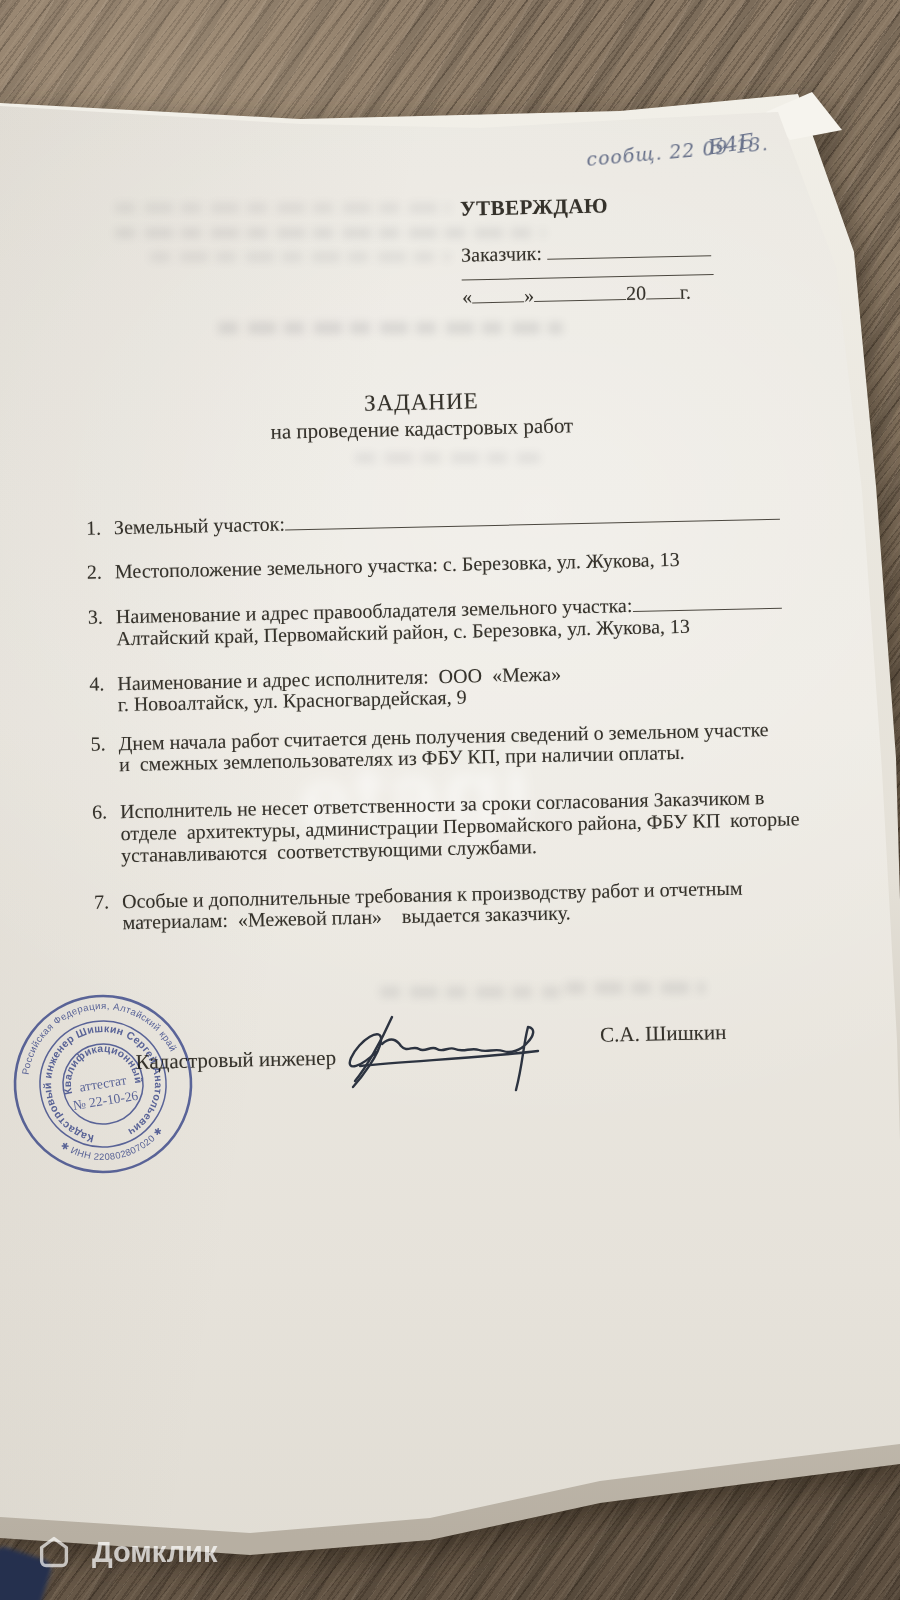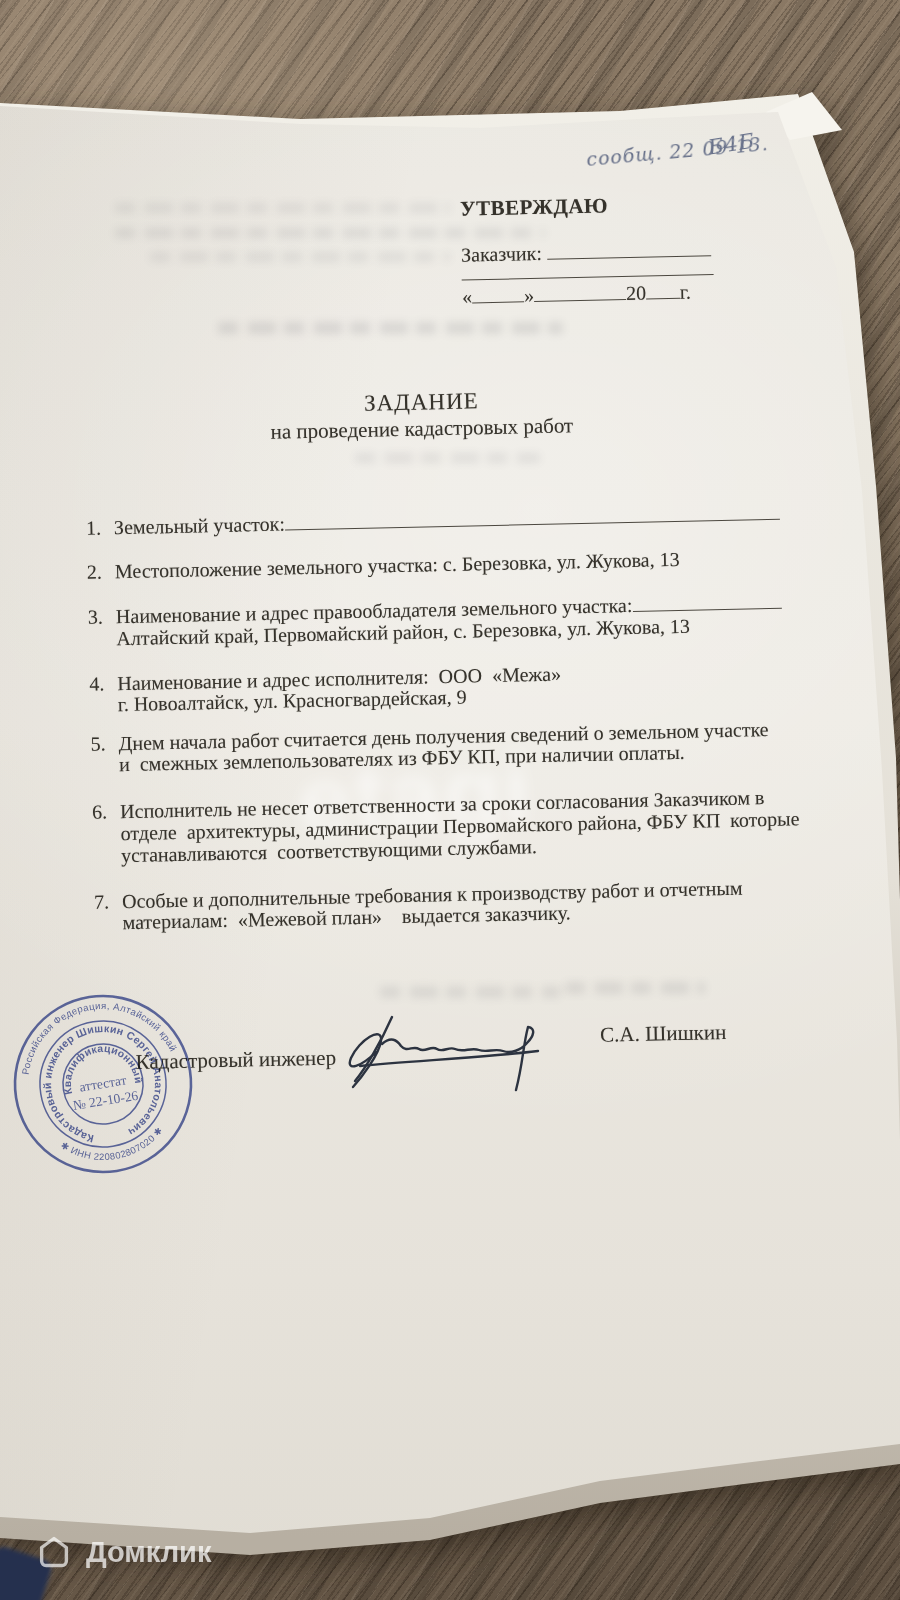--- a/index.html
+++ b/index.html
@@ -59,21 +59,21 @@
   
   .wm-etagi{position:absolute;left:298px;top:738px;width:340px;font-family:"Liberation Sans",sans-serif;
     font-weight:bold;font-size:96px;letter-spacing:2px;color:rgba(255,255,255,.50);
     transform:rotate(-3deg);filter:blur(7px);}
 
   
   .stamp{position:absolute;left:3px;top:984px;width:200px;height:200px;mix-blend-mode:multiply;opacity:.88;filter:blur(.3px);}
   .sig{position:absolute;left:330px;top:1000px;width:240px;height:100px;}
 
   
-  .wm-domclick{position:absolute;left:36px;top:1534px;display:flex;align-items:center;gap:14px;
+  .wm-domclick{position:absolute;left:36px;top:1534px;display:flex;align-items:center;gap:20px;
     color:rgba(255,255,255,.72);font-family:"Liberation Sans",sans-serif;font-weight:bold;font-size:29px;}
   .wm-domclick svg{display:block;opacity:.95;}
 
   .corner-obj{position:absolute;left:-14px;top:1552px;width:60px;height:60px;background:#25304e;
     border-radius:10px;transform:rotate(18deg);filter:blur(2px);}
 </style>
 </head>
 <body>
 
 <div class="scene">

